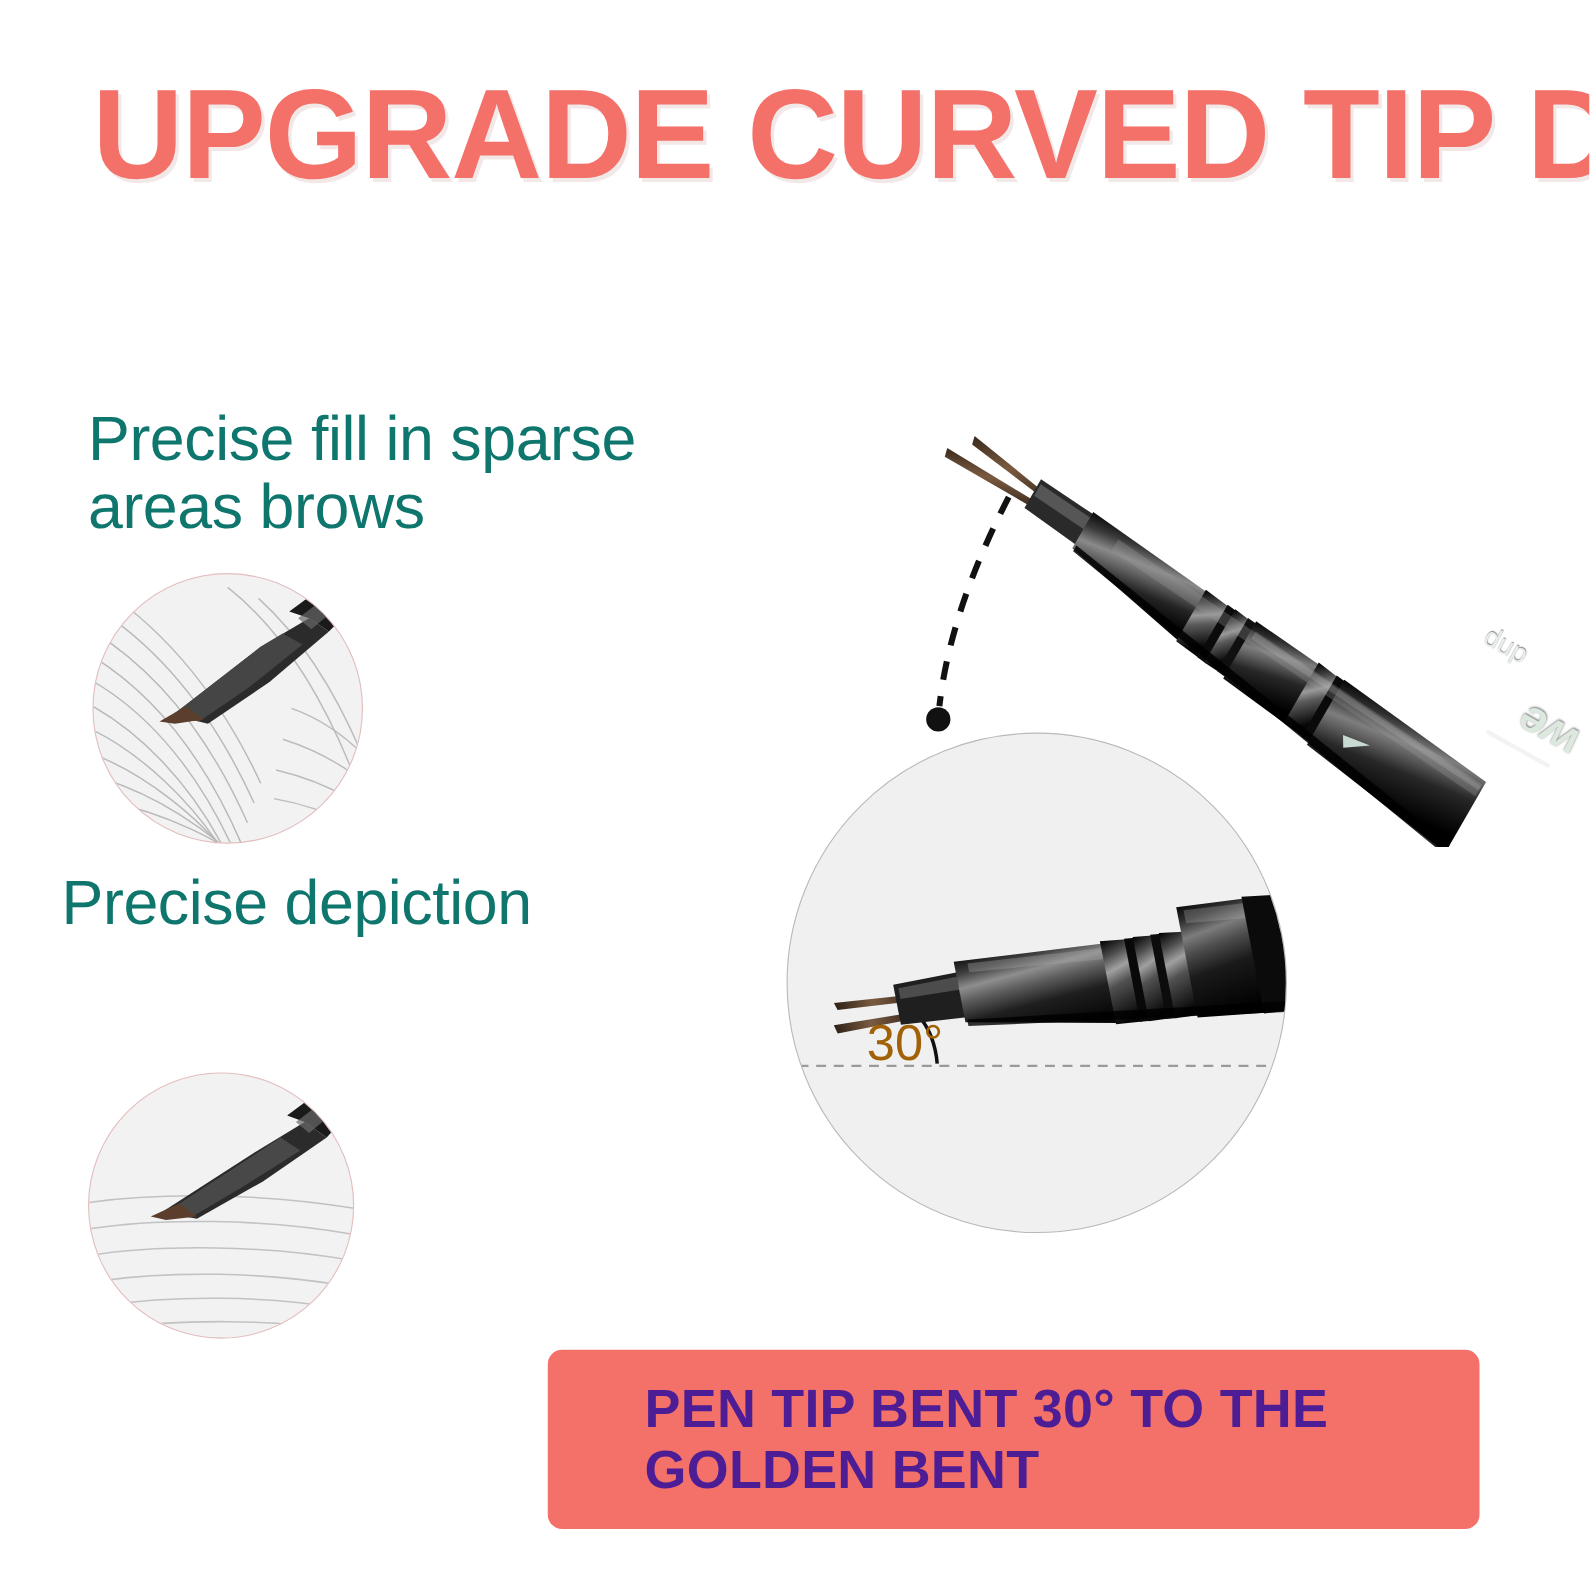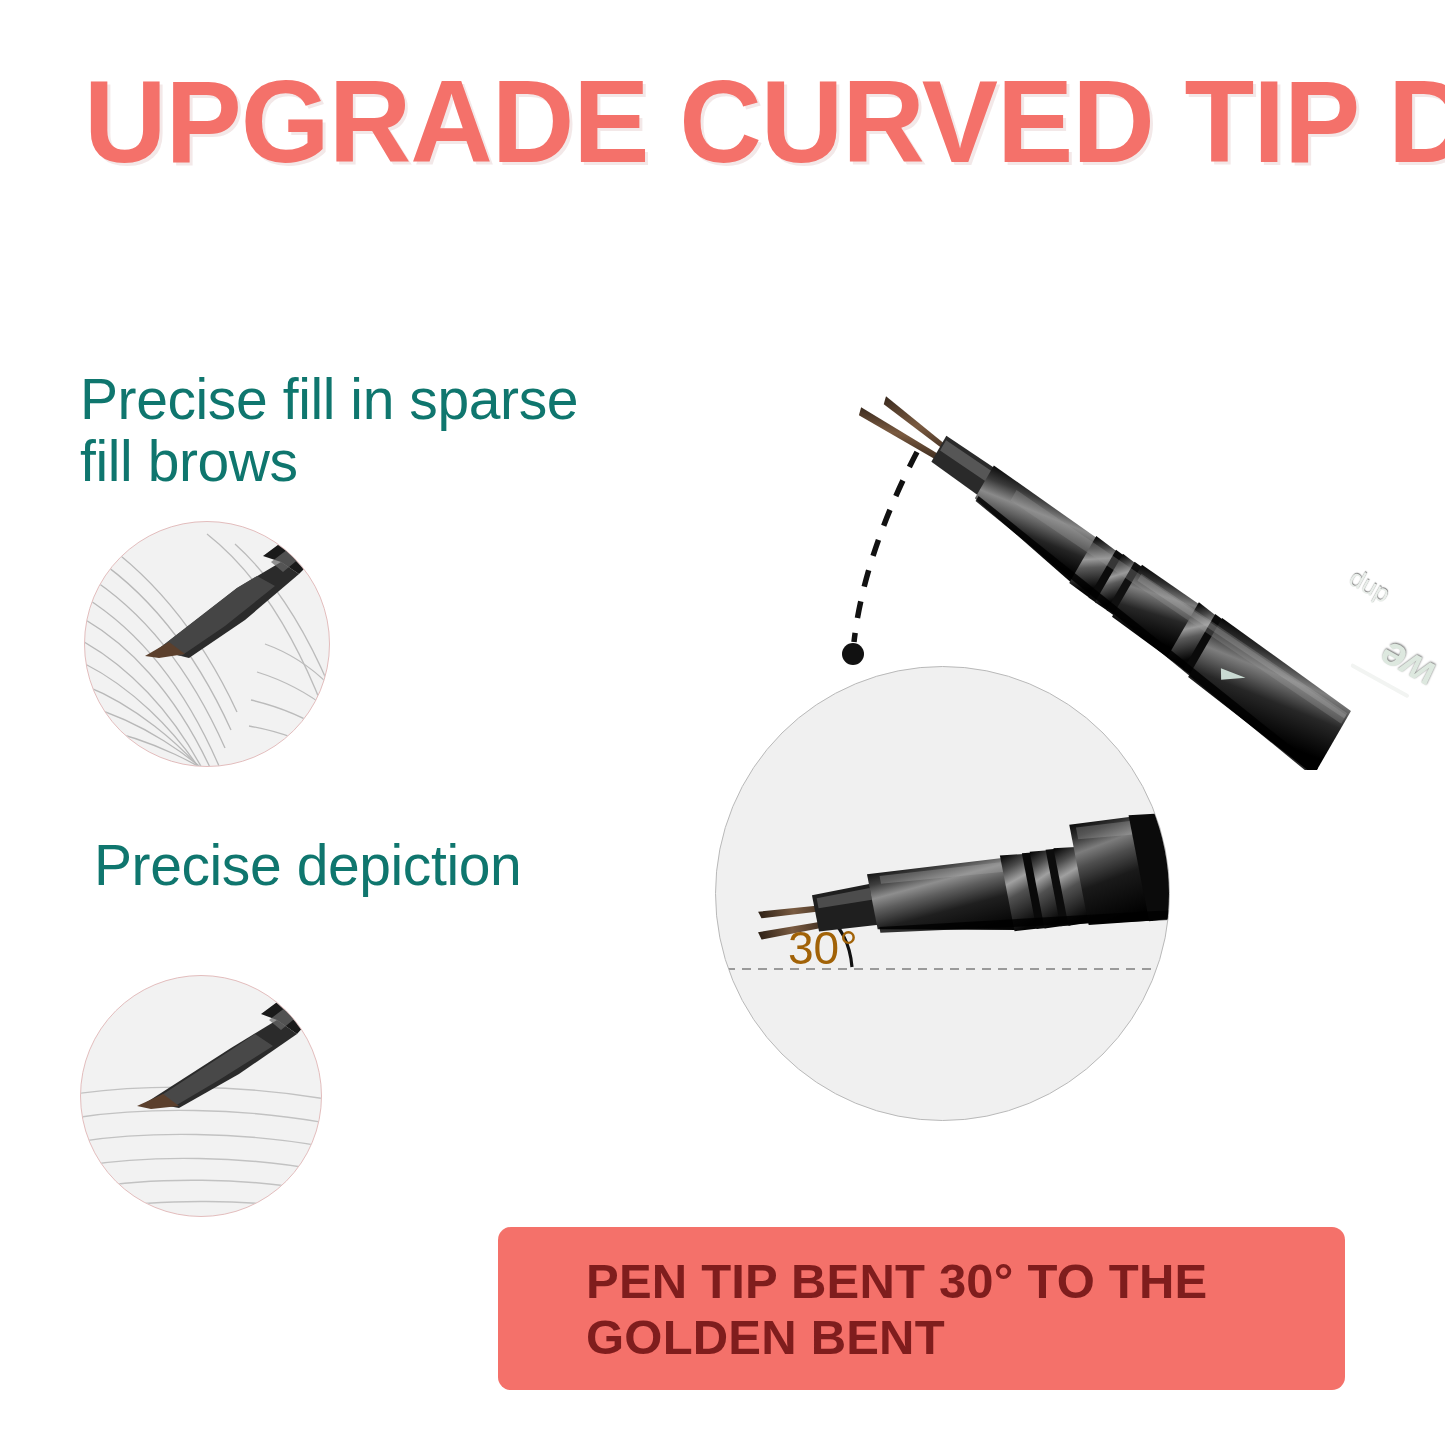--- a/index.html
+++ b/index.html
@@ -42,21 +42,21 @@
   .caption {
     position: absolute;
     color: #0f766e;
     font-family: "Liberation Sans Narrow", "Liberation Sans", sans-serif;
     font-size: 57px;
     line-height: 62px;
     font-weight: normal;
     letter-spacing: -0.4px;
   }
   #caption-1 { left: 80px; top: 368px; width: 600px; }
-  #caption-2 { left: 56px; top: 834px; width: 600px; margin-left: 38px; }
+  #caption-2 { left: 56px; top: 790px; width: 600px; }
   .caption .line { display: block; }
 
   
   .swatch {
     position: absolute;
     border-radius: 50%;
     background: #F2F2F2;
     border: 1.5px solid #E3BDBD;
     overflow: hidden;
   }
@@ -117,21 +117,21 @@
     left: 498px;
     top: 1227px;
     width: 847px;
     height: 163px;
     background: #F4716A;
     border-radius: 13px;
     box-sizing: border-box;
     padding: 26px 0 0 88px;
   }
   #banner-text {
-    color: #7f1d1d;
+    color: #4c1d95;
     font-family: "Liberation Sans Narrow", "Liberation Sans", sans-serif;
     font-weight: bold;
     font-size: 49px;
     line-height: 56px;
     letter-spacing: 0.2px;
   }
   #banner-text .line { display: block; }
 
   
   .barrel-text {
@@ -171,21 +171,21 @@
 </style>
 </head>
 <body>
 
 <div id="canvas">
 
   <div id="headline">UPGRADE CURVED TIP DESIGN</div>
 
   <div class="caption" id="caption-1">
     <span class="line">Precise fill in sparse</span>
-    <span class="line">fill brows</span>
+    <span class="line">areas brows</span>
   </div>
 
   <div class="swatch" id="swatch-1">
     <svg viewBox="0 0 244 244" preserveAspectRatio="none">
       <g stroke="#B5B5B5" stroke-width="1.3" fill="none" opacity="0.95">
         <path d="M-10,2 C55,40 110,100 152,190"></path>
         <path d="M-12,22 C52,58 105,118 146,208"></path>
         <path d="M-14,44 C48,78 100,136 140,226"></path>
         <path d="M-16,66 C44,98 95,154 134,244"></path>
         <path d="M-14,90 C42,118 92,172 128,252"></path>

